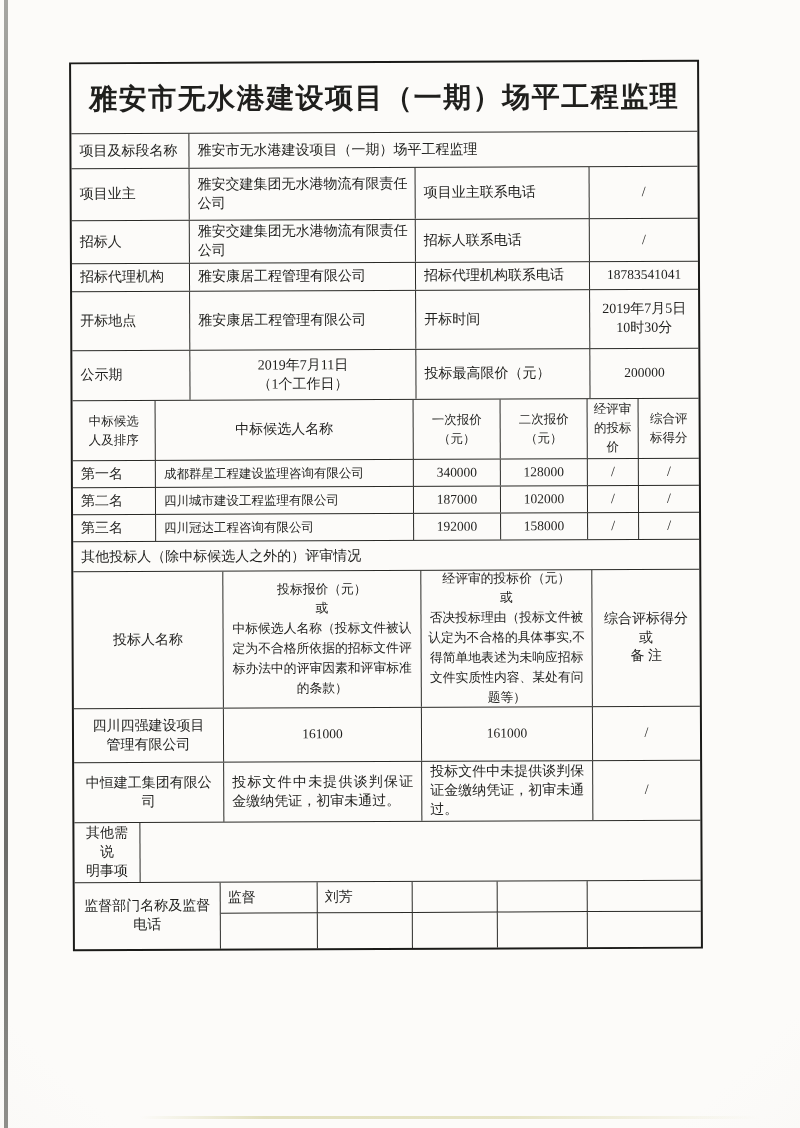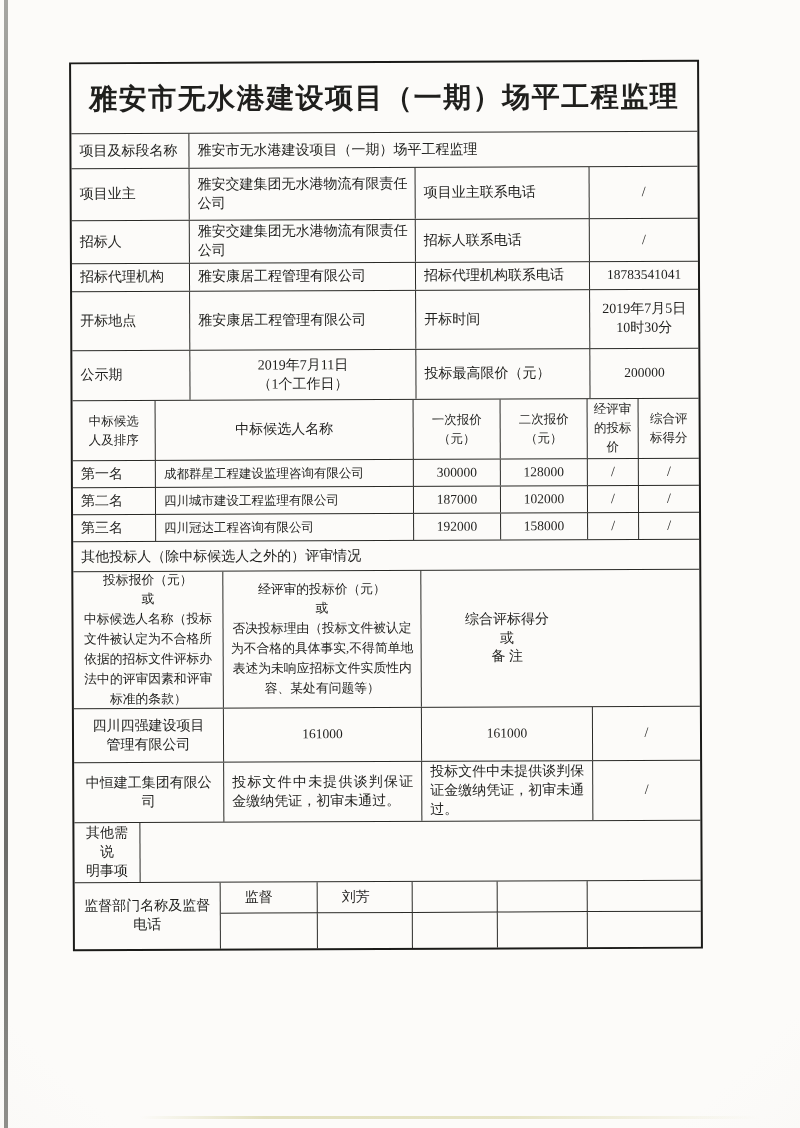--- a/index.html
+++ b/index.html
@@ -76,21 +76,21 @@
     display:flex;align-items:center;justify-content:center;
     font-size:28px;font-weight:bold;letter-spacing:1.5px;
   }
   .band{display:flex;align-items:center;padding-left:8px;font-size:14px;}
   .small{font-size:12.5px;line-height:1.5;}
   .oh-cell{font-size:12.8px;line-height:1.55;padding:3px 6px;}
   .num{font-size:13.5px;}
   .sup-l{grid-row:1/3;}
   .bb{border-bottom:1.6px solid var(--line);}
   .nr{border-right:none;}
-  .sup-cell{justify-content:flex-start;text-align:left;padding-left:24px;font-family:Liberation Mono, monospace;}
+  .sup-cell{justify-content:flex-start;text-align:left;padding-left:7px;font-family:Liberation Mono, monospace;}
 </style>
 </head>
 <body>
 
 <div class="page">
   <div class="scan-edge-left"></div>
   <div class="paper-edge-bottom"></div>
 
   <div class="doc">
 
@@ -149,21 +149,21 @@
       <div class="c small">经评审
 的投标
 价</div>
       <div class="c small">综合评
 标得分</div>
     </div>
 
     <div class="row h-cr g-cand">
       <div class="c left">第一名</div>
       <div class="c left small">成都群星工程建设监理咨询有限公司</div>
-      <div class="c num">300000</div>
+      <div class="c num">340000</div>
       <div class="c num">128000</div>
       <div class="c">/</div>
       <div class="c">/</div>
     </div>
 
     <div class="row h-cr g-cand">
       <div class="c left">第二名</div>
       <div class="c left small">四川城市建设工程监理有限公司</div>
       <div class="c num">187000</div>
       <div class="c num">102000</div>
@@ -176,20 +176,21 @@
       <div class="c left small">四川冠达工程咨询有限公司</div>
       <div class="c num">192000</div>
       <div class="c num">158000</div>
       <div class="c">/</div>
       <div class="c">/</div>
     </div>
 
     <div class="row h-band band">其他投标人（除中标候选人之外的）评审情况</div>
 
     <div class="row h-oh g-oth">
+      <div class="c">投标人名称</div>
       <div class="c oh-cell">投标报价（元）
 或
 中标候选人名称（投标文件被认定为不合格所依据的招标文件评标办法中的评审因素和评审标准的条款）</div>
       <div class="c oh-cell">经评审的投标价（元）
 或
 否决投标理由（投标文件被认定为不合格的具体事实,不得简单地表述为未响应招标文件实质性内容、某处有问题等）</div>
       <div class="c">综合评标得分
 或
 备 注</div>
     </div>

